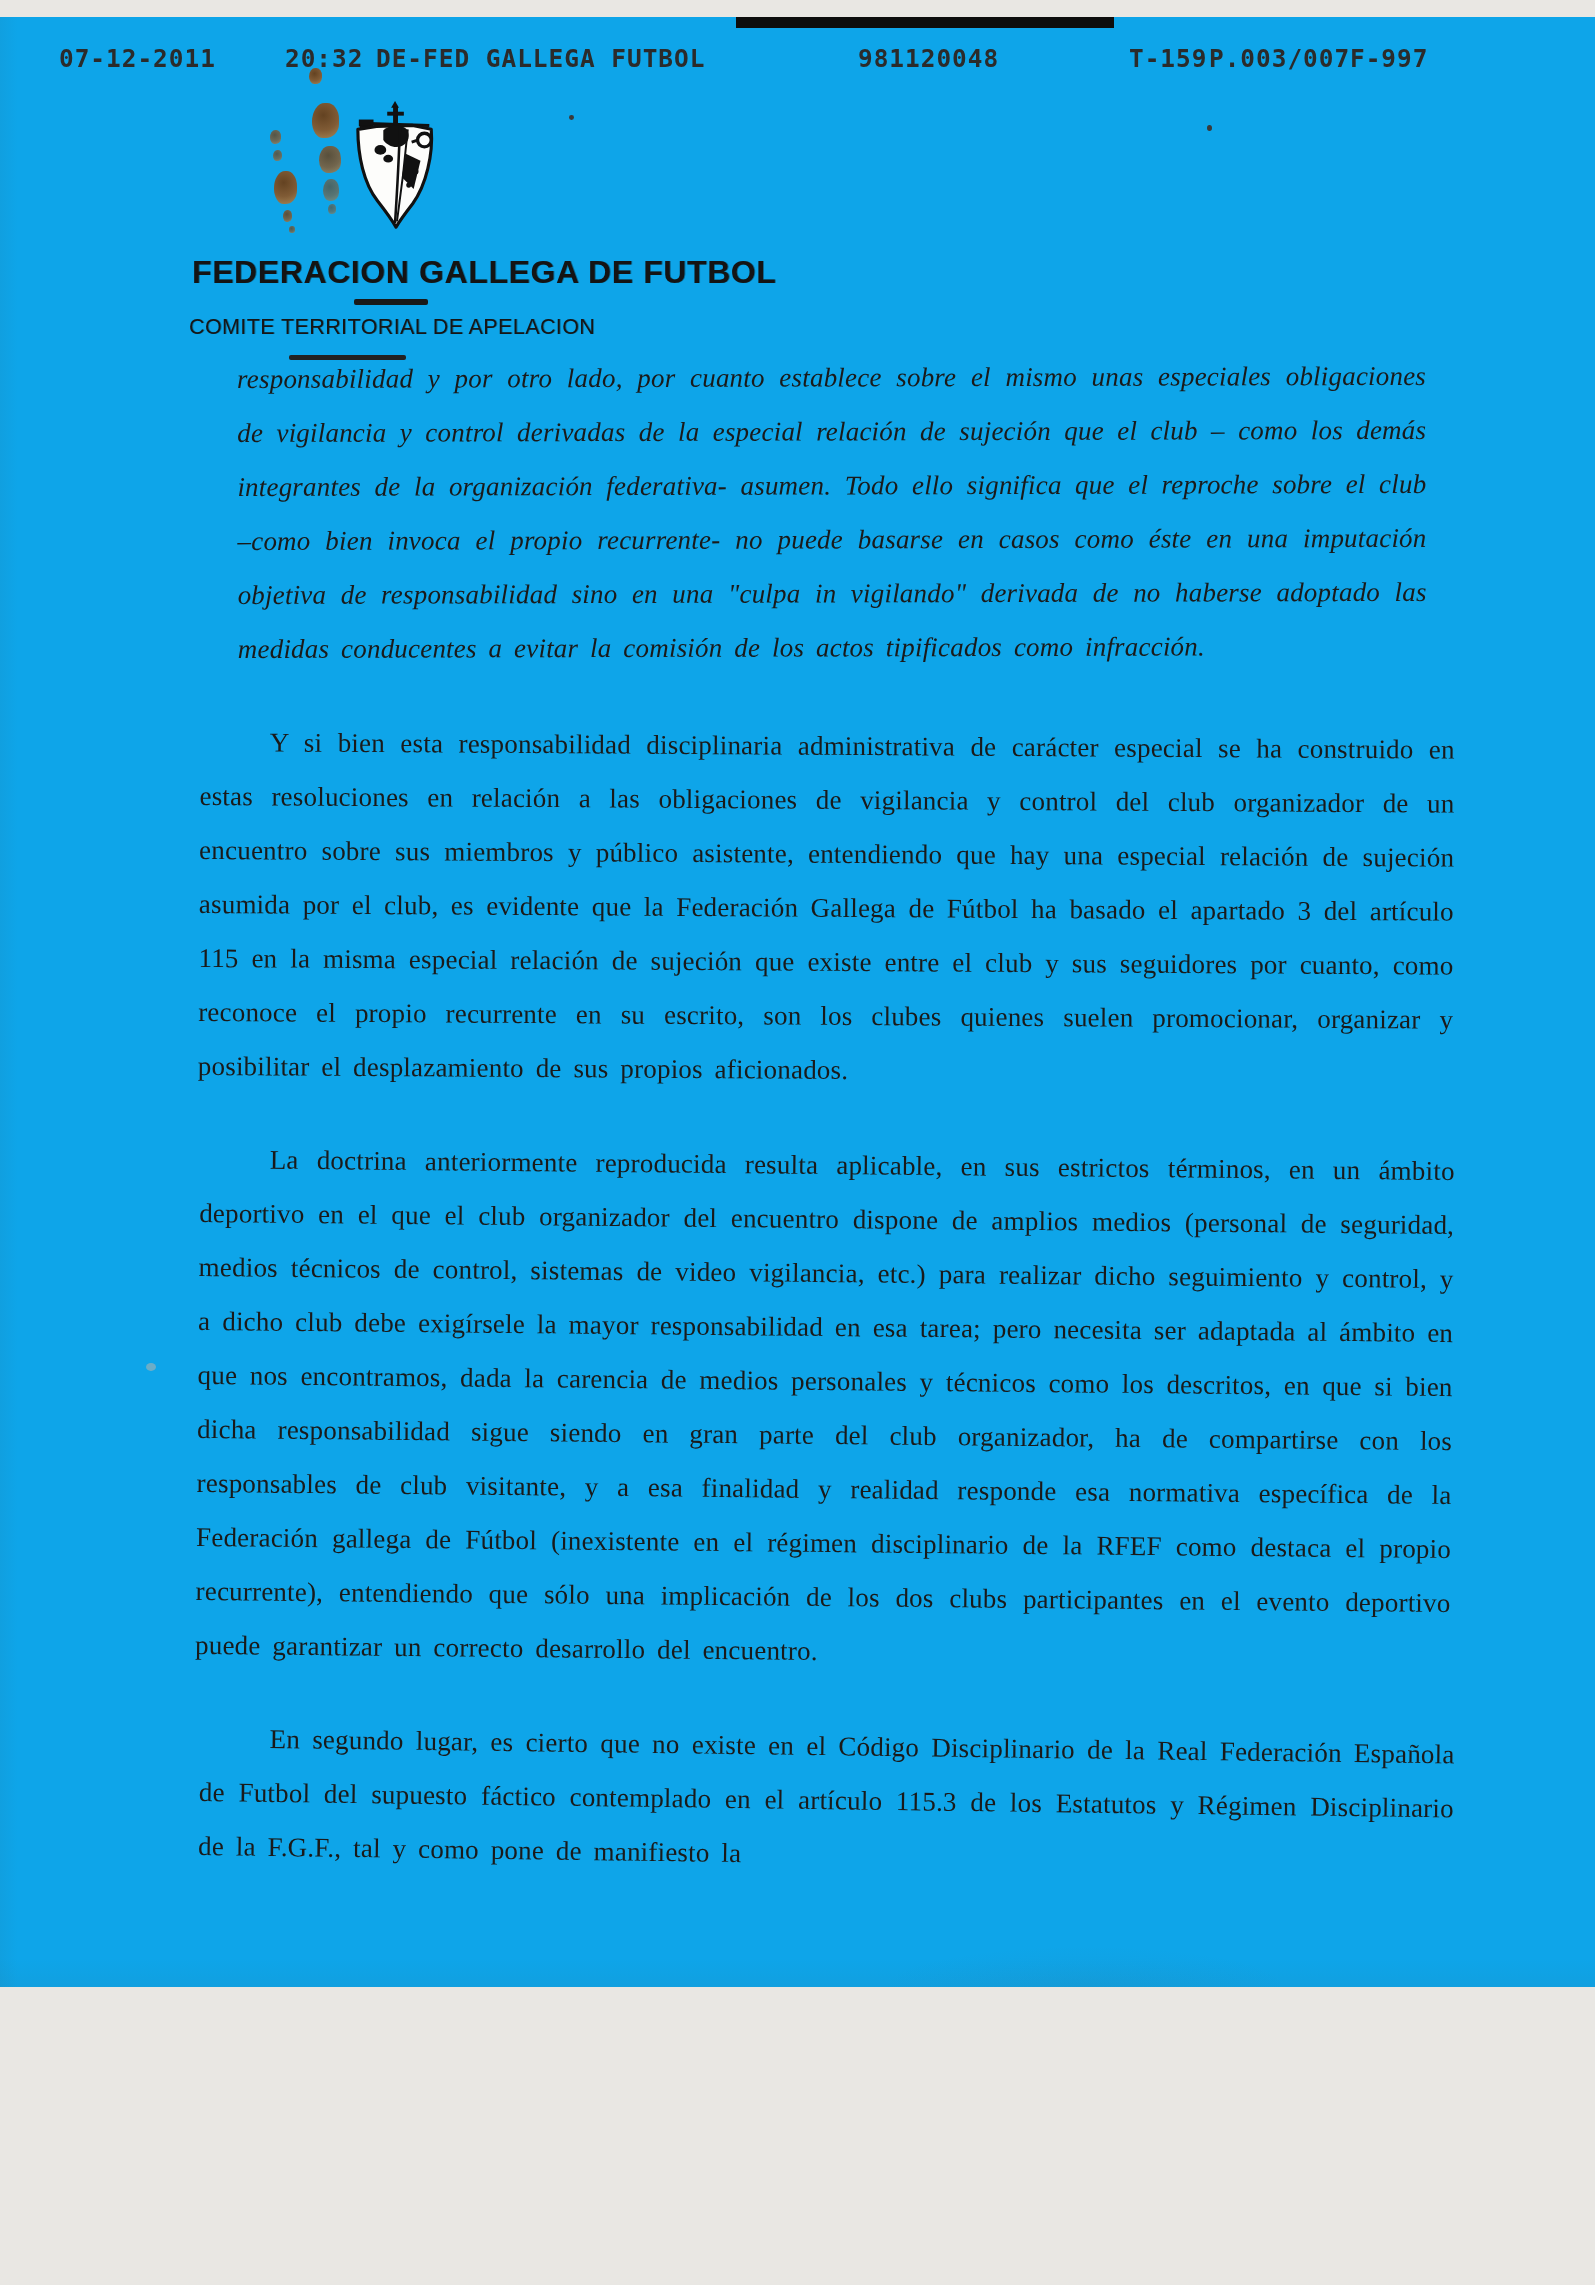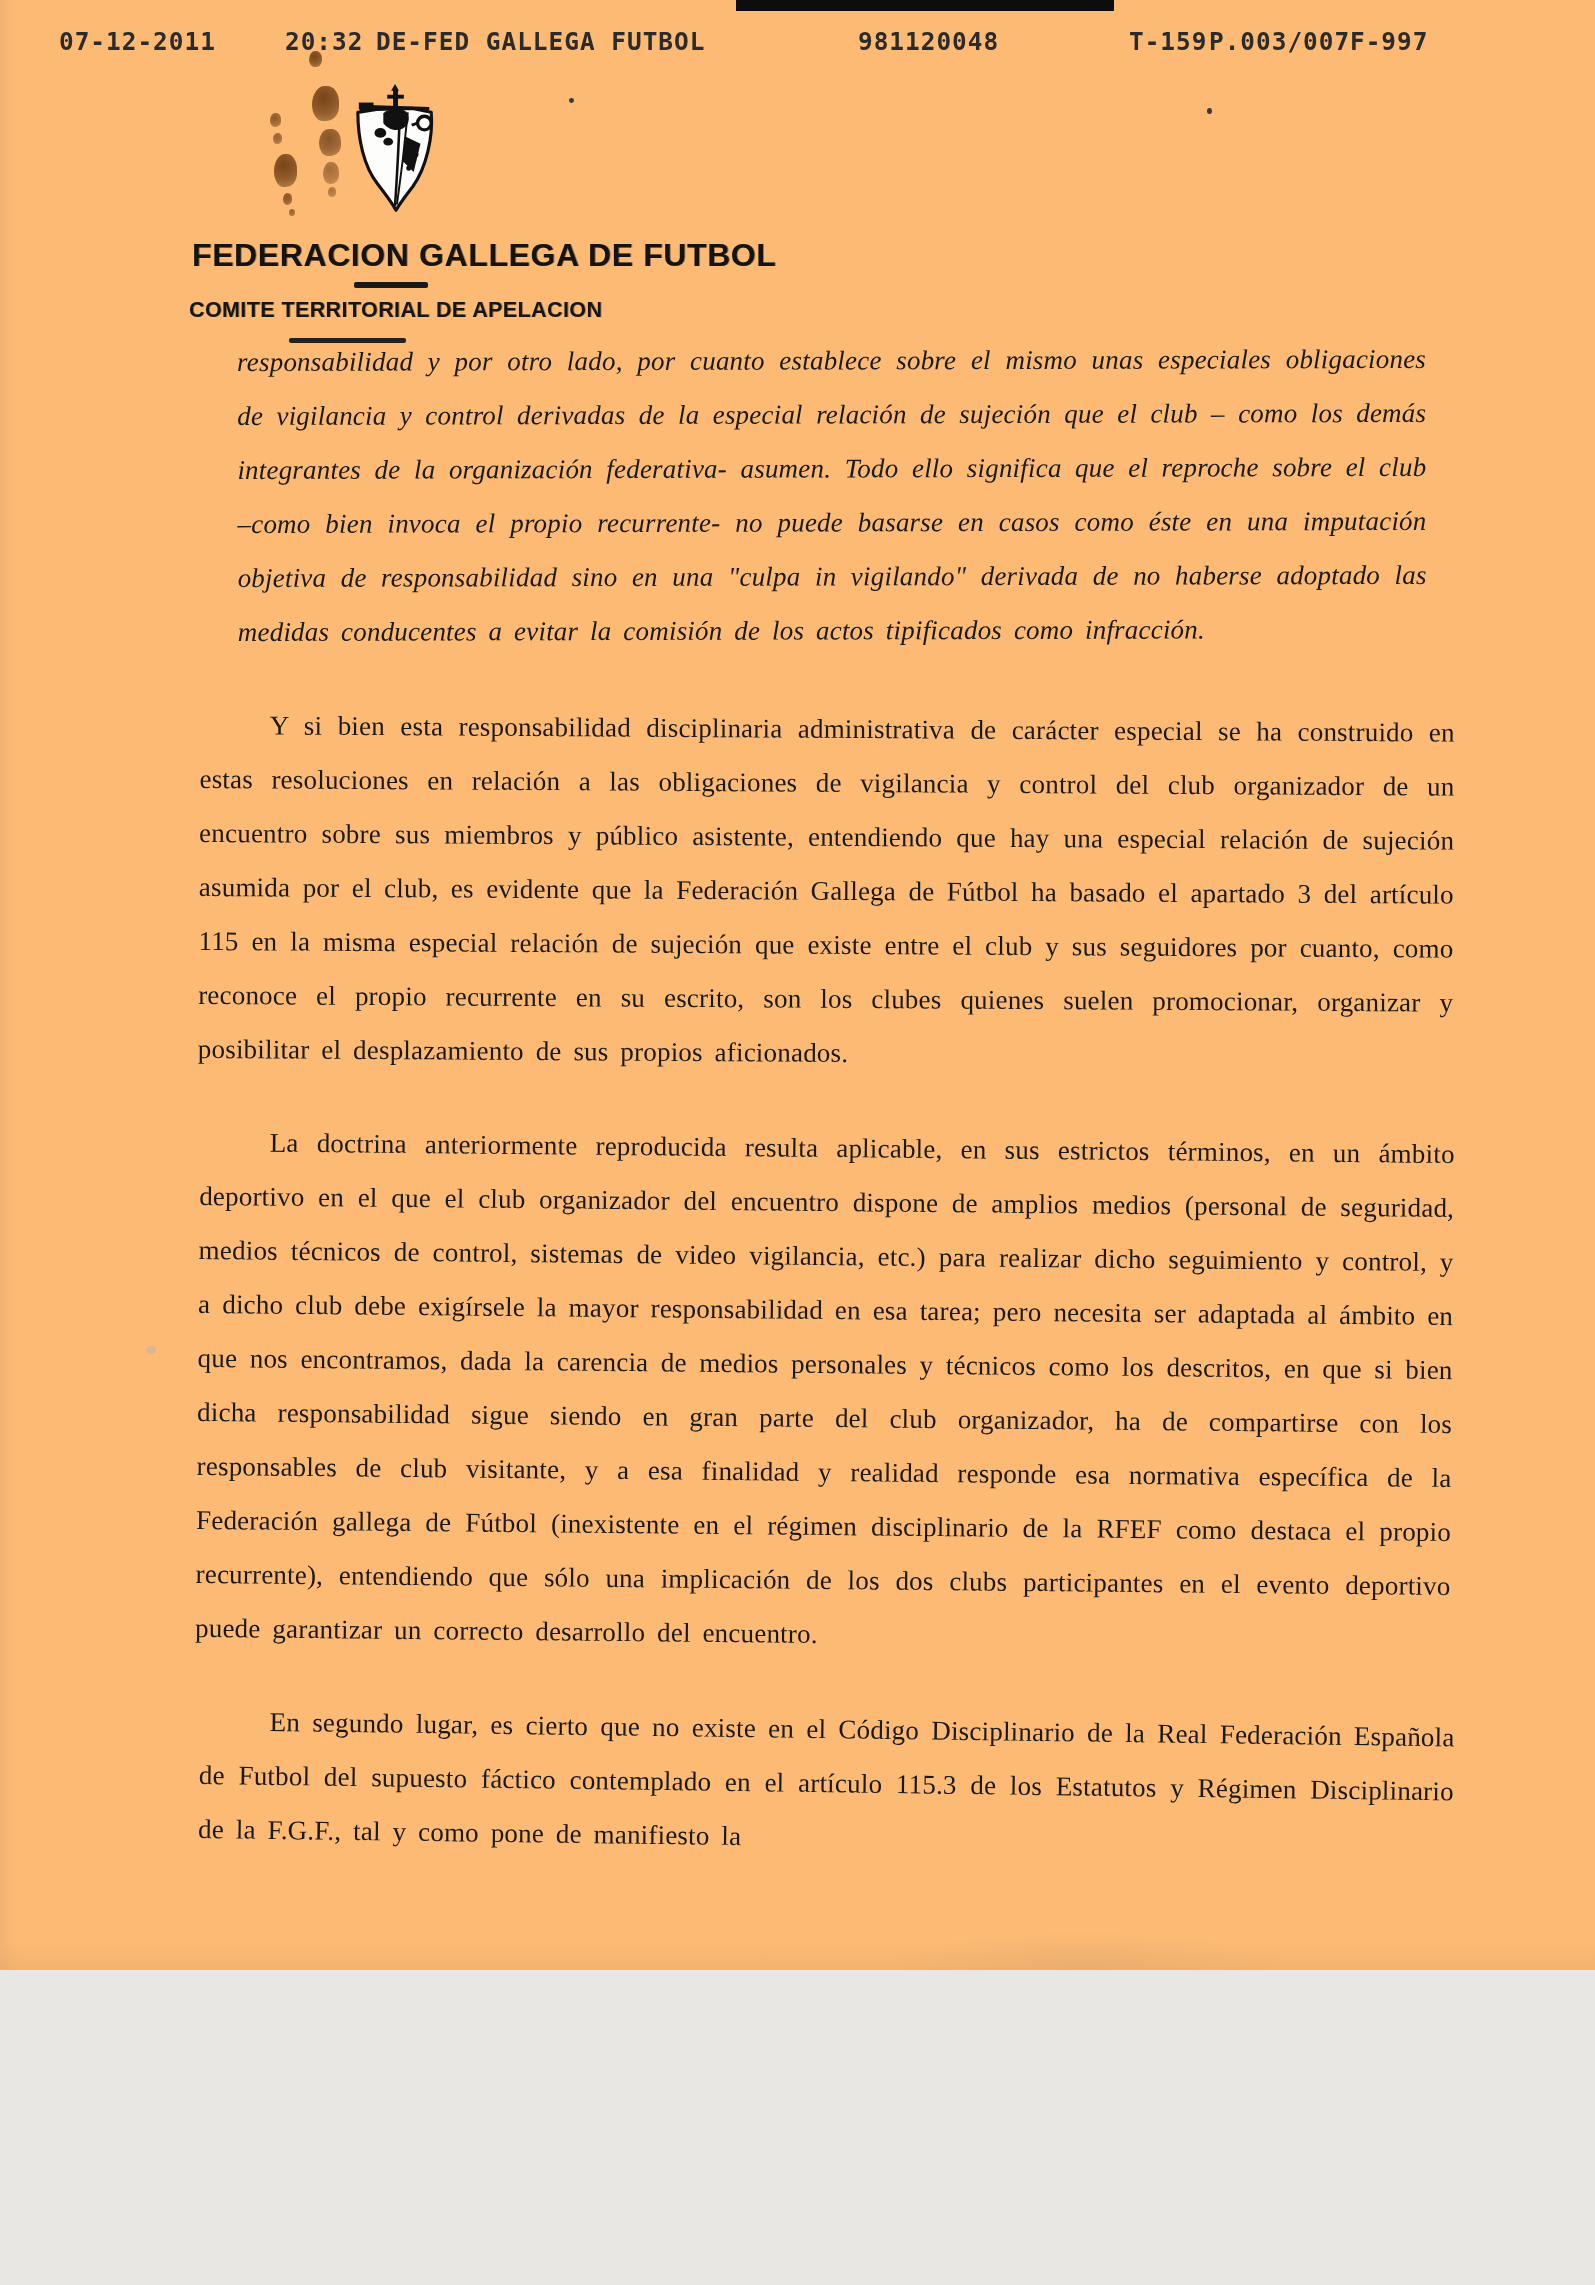--- a/index.html
+++ b/index.html
@@ -1,21 +1,21 @@
 <!DOCTYPE html>
 <html><head>
 <meta charset="utf-8">
 <style>
   * { margin:0; padding:0; box-sizing:border-box; }
   html,body { background:#e9e7e3; }
   .page {
     position:relative;
     width:1596px; height:1970px;
-    margin:0 auto;
-    background:#fdba74;
+    margin:17px auto;
+    background:#0ea5e9;
     overflow:hidden;
     font-family:"Liberation Serif", serif;
   }
   
   .page::before{
     content:""; position:absolute; inset:0; pointer-events:none;
     background:
       linear-gradient(90deg, rgba(60,55,50,.05), transparent 17.6px),
       linear-gradient(0deg, rgba(60,55,50,.05), transparent 29px),
       radial-gradient(ellipse 293px 59px at 68% 100%, rgba(80,75,70,.06), transparent 70%);
@@ -59,21 +59,21 @@
     position:absolute; left:192px; top:237px;
     font-family:"Liberation Sans", sans-serif;
     font-weight:bold; font-size:32px; letter-spacing:0.6px;
     color:#141414; text-shadow:1px 0 0 rgba(0,0,0,.35);
     white-space:nowrap;
   }
   .lh-rule1{ position:absolute; left:354px; top:282px; width:74px; height:5.9px; background:#191919; border-radius:2px; }
   .lh-com{
     position:absolute; left:189px; top:298px;
     font-family:"Liberation Sans", sans-serif;
-    font-weight:bold; font-size:21.5px; letter-spacing:0.4px;
+    font-weight:normal; font-size:21.5px; letter-spacing:0.4px;
     color:#161616; text-shadow:1px 0 0 rgba(0,0,0,.3);
     white-space:nowrap;
   }
   .lh-rule2{ position:absolute; left:289px; top:338px; width:117px; height:4.9px; background:#222; border-radius:2px; }
 
   
   .doc-body{ position:absolute; left:200px; top:335px; width:1255px; }
   .doc-body p{
     font-size:27px; line-height:54px; text-align:justify;
     color:#1a1a1a; word-spacing:4.9px; letter-spacing:0.2px;

